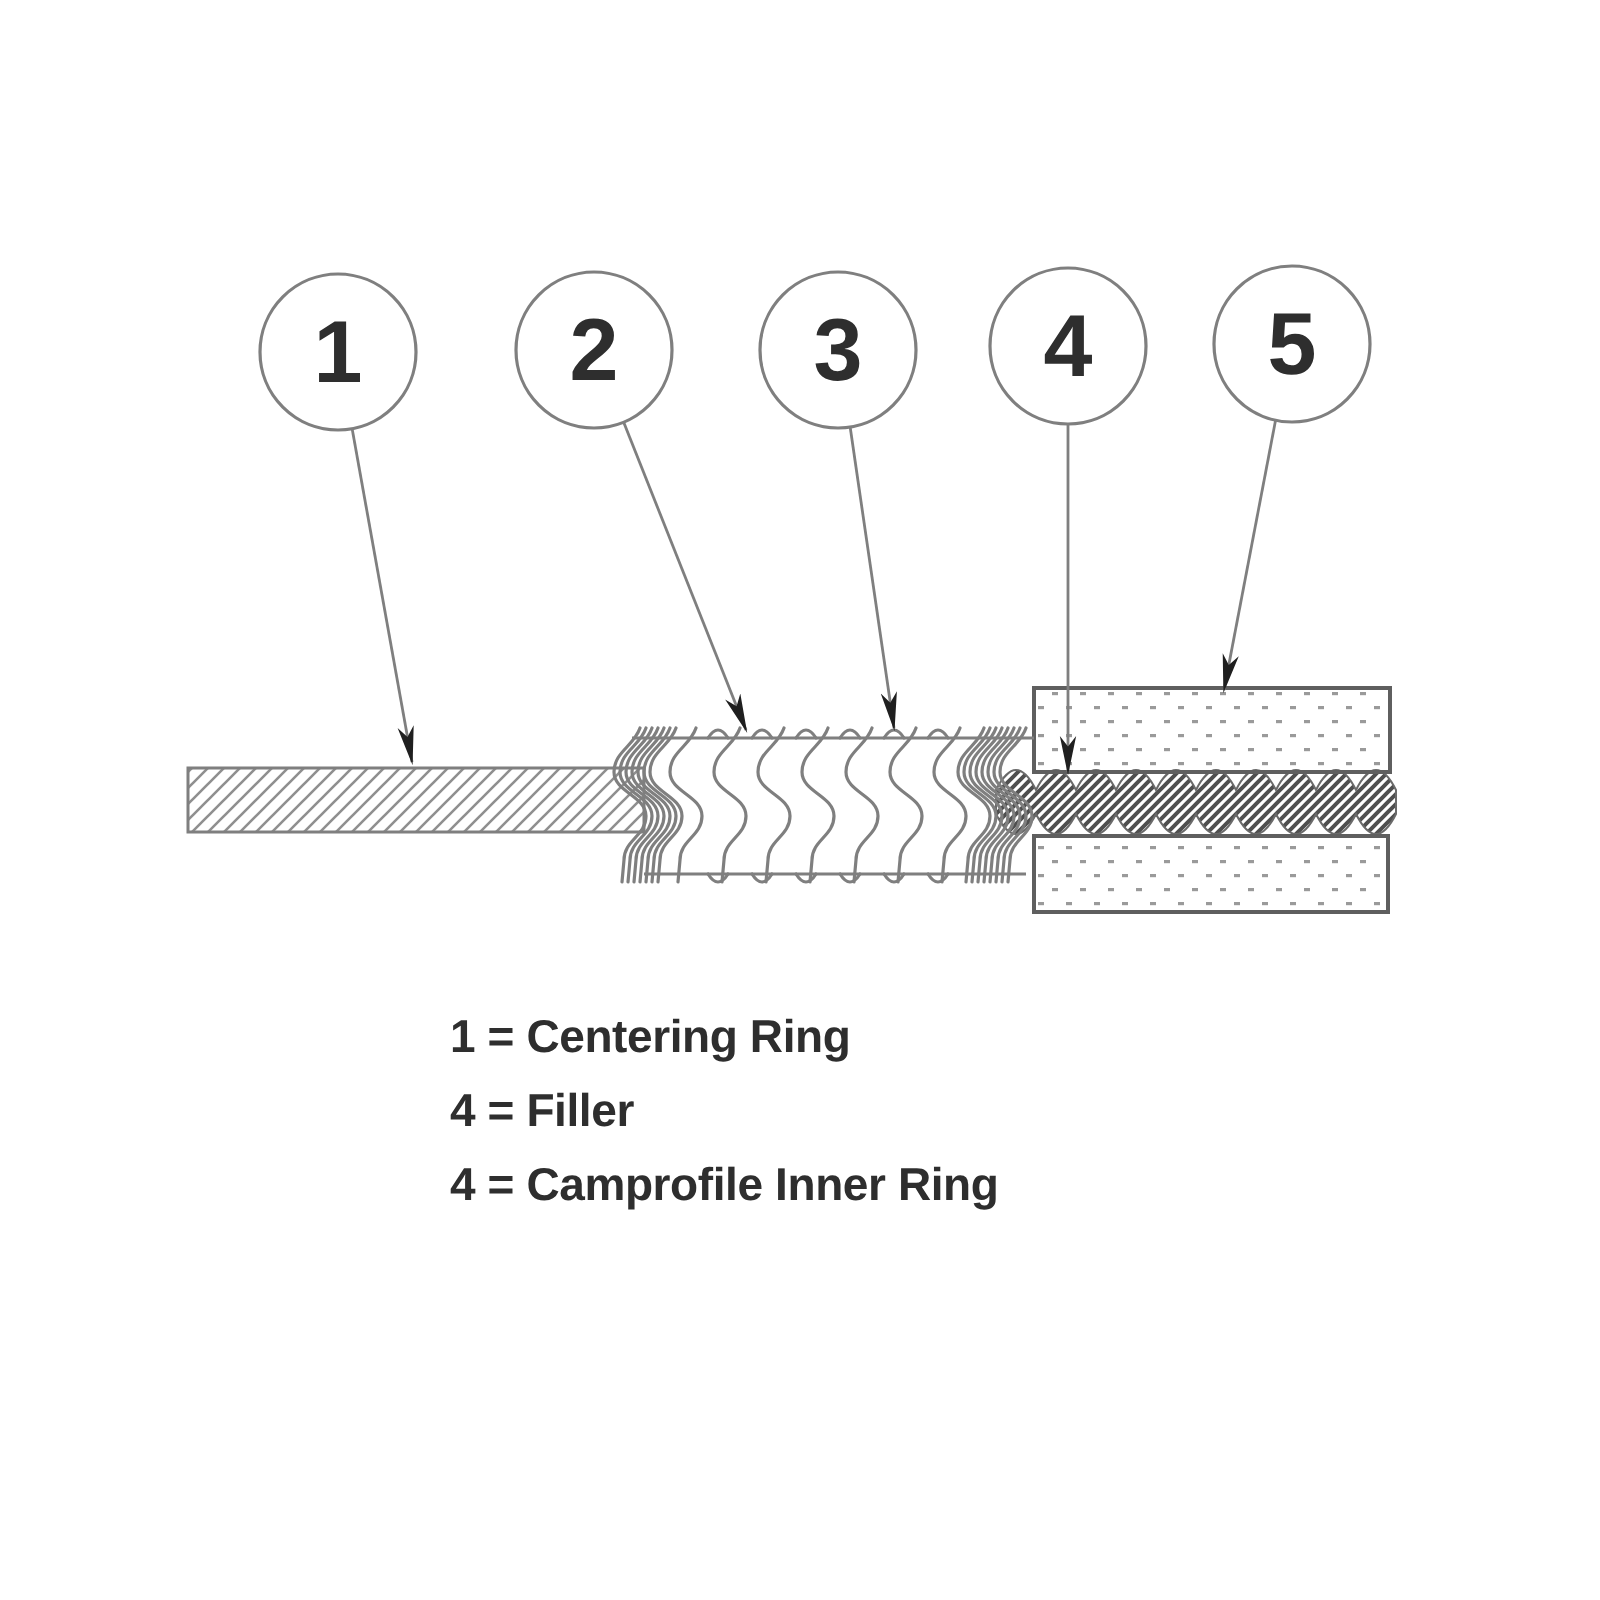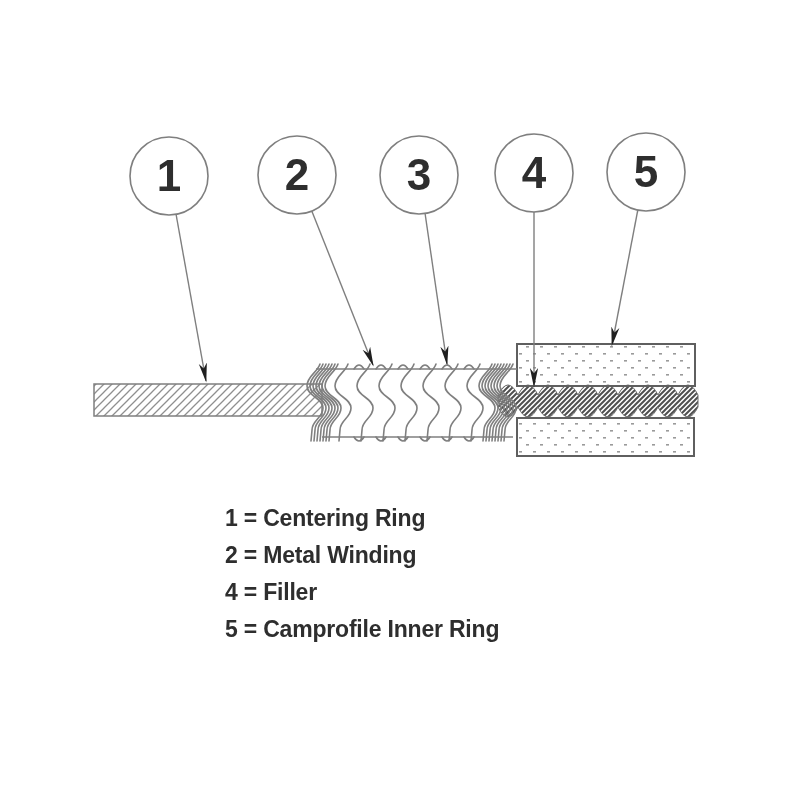--- a/index.html
+++ b/index.html
@@ -145,18 +145,17 @@
       <text class="callout-digit" x="534" y="188">4</text>
     </g>
     <g>
       <circle class="callout-circle" cx="646" cy="172" r="39"></circle>
       <text class="callout-digit" x="646" y="187">5</text>
     </g>
   </svg>
 
   <div class="legend">
     <div class="legend-line">1 = Centering Ring</div>
-    <div class="legend-line">2 = Metal Winding</div>
     <div class="legend-line">4 = Filler</div>
-    <div class="legend-line">5 = Camprofile Inner Ring</div>
+    <div class="legend-line">4 = Camprofile Inner Ring</div>
   </div>
 
 </div>
 
 </body></html>

